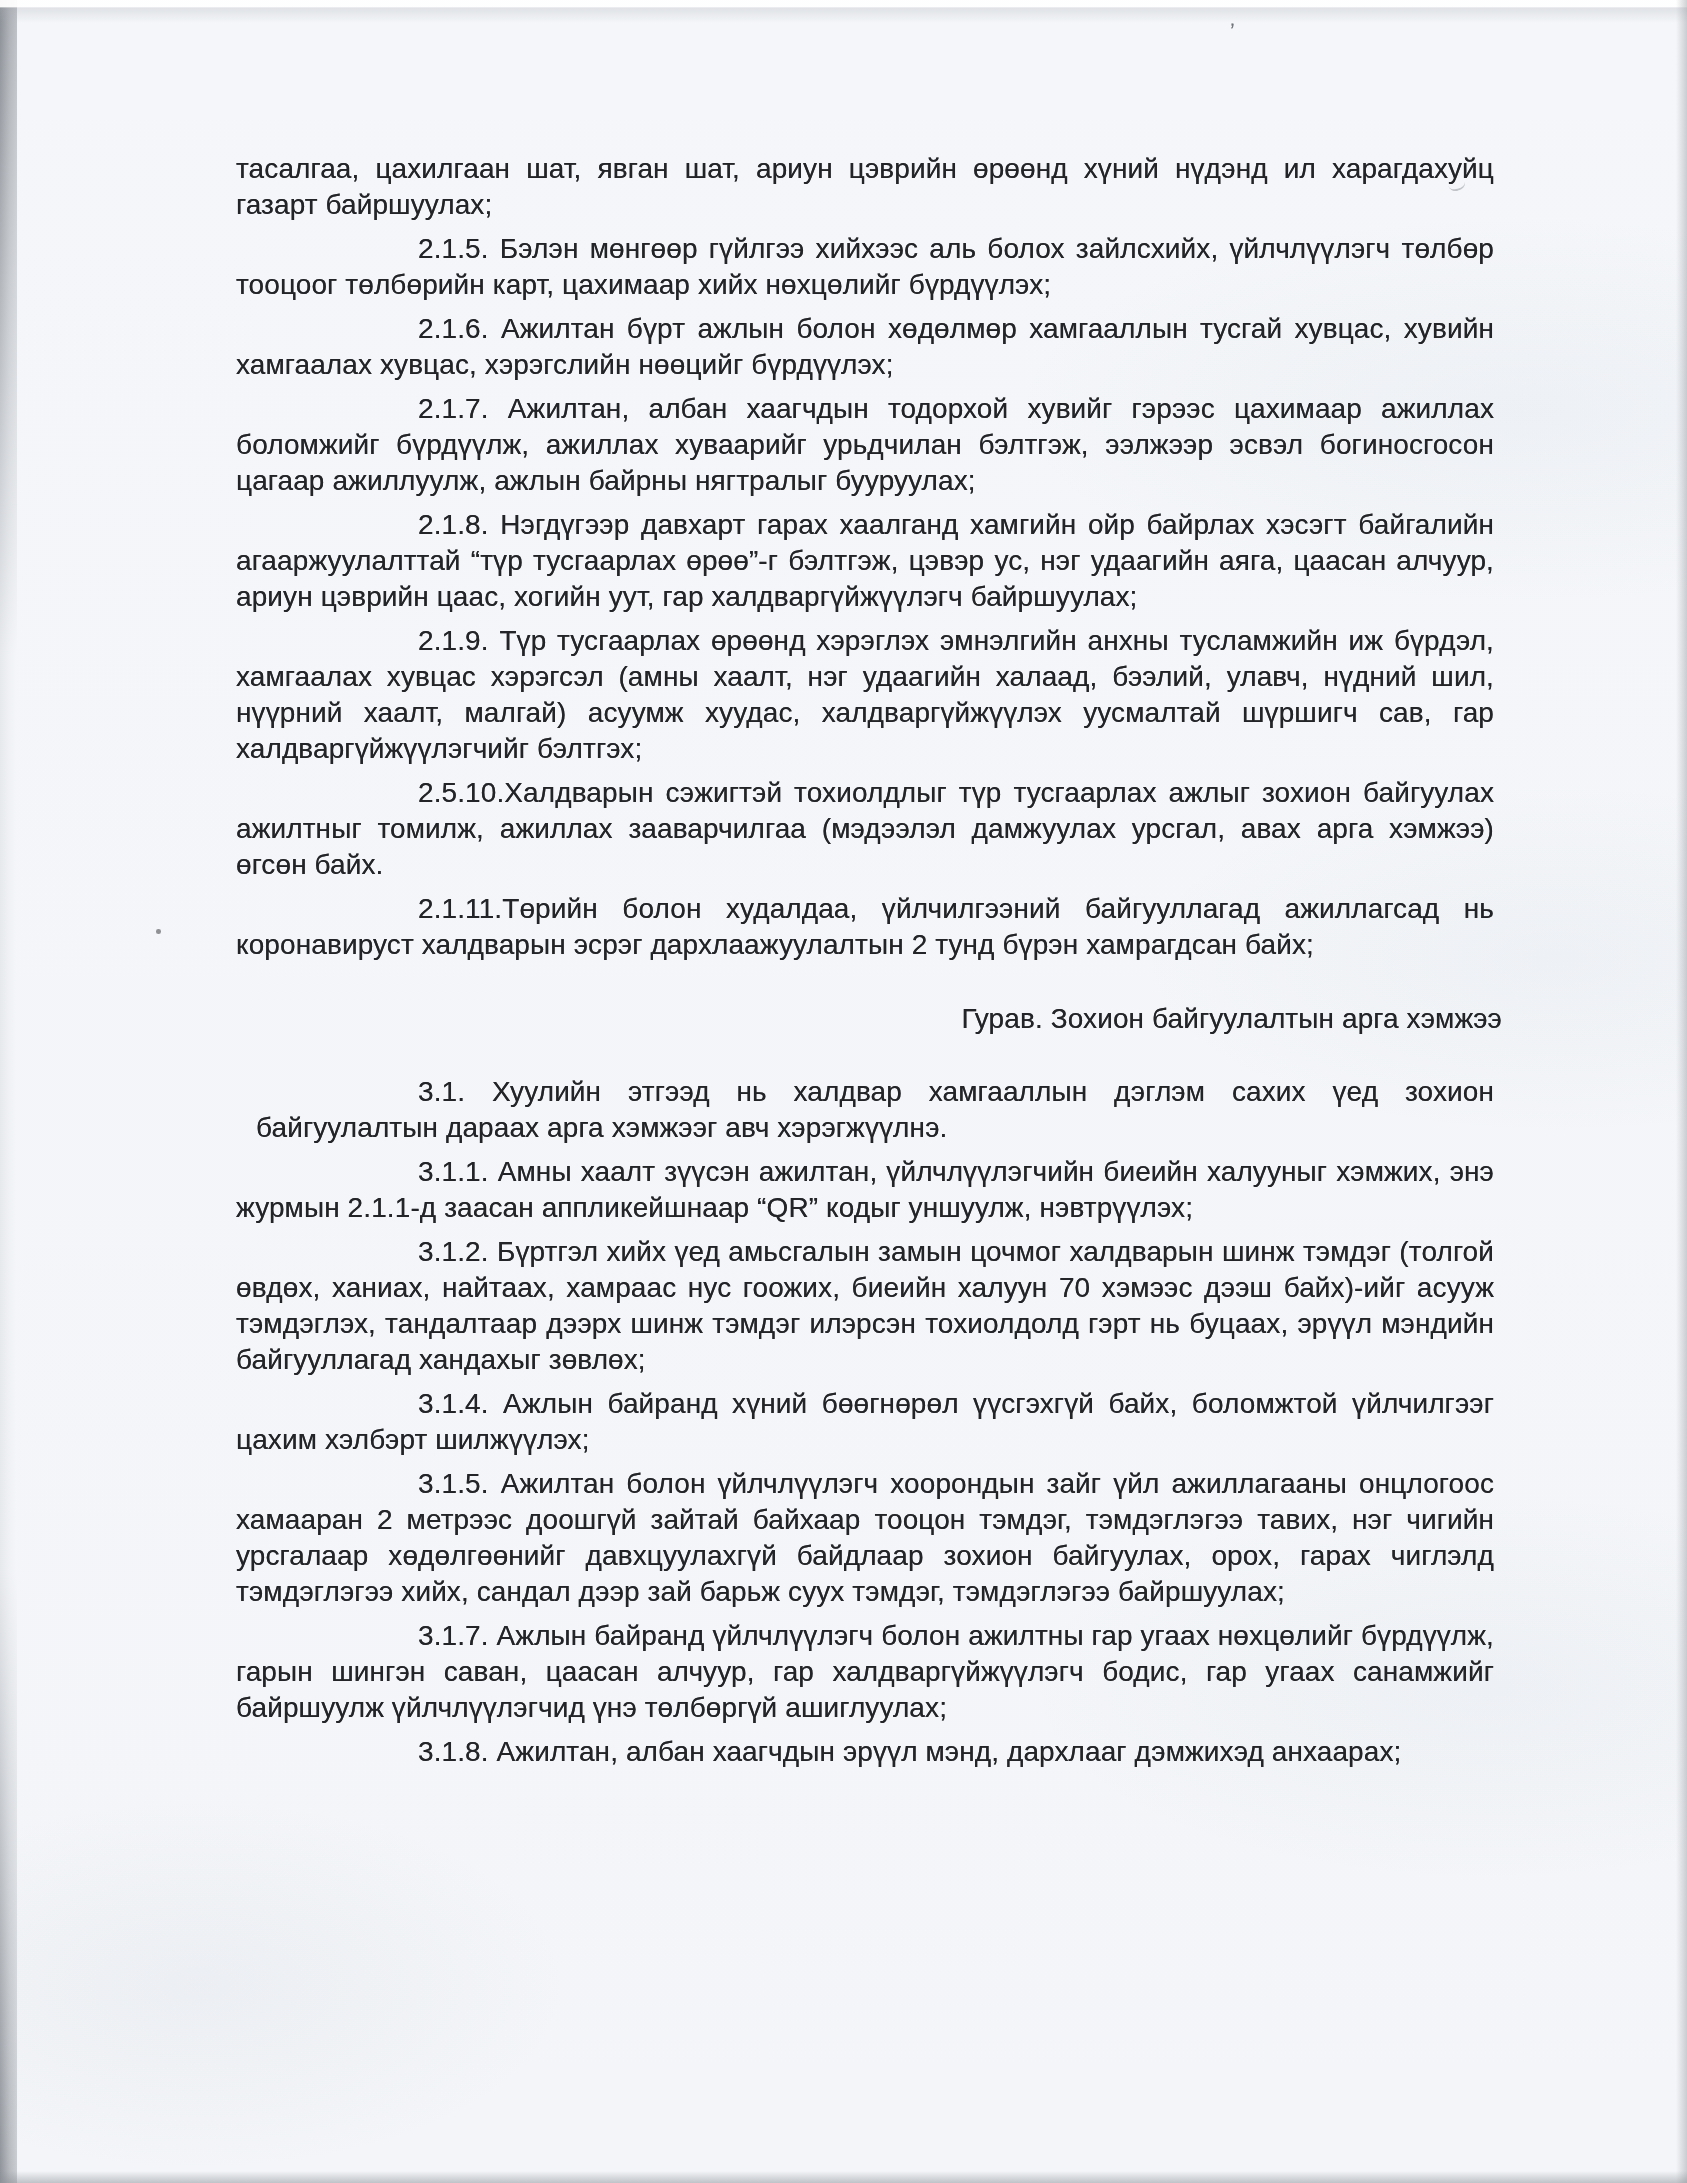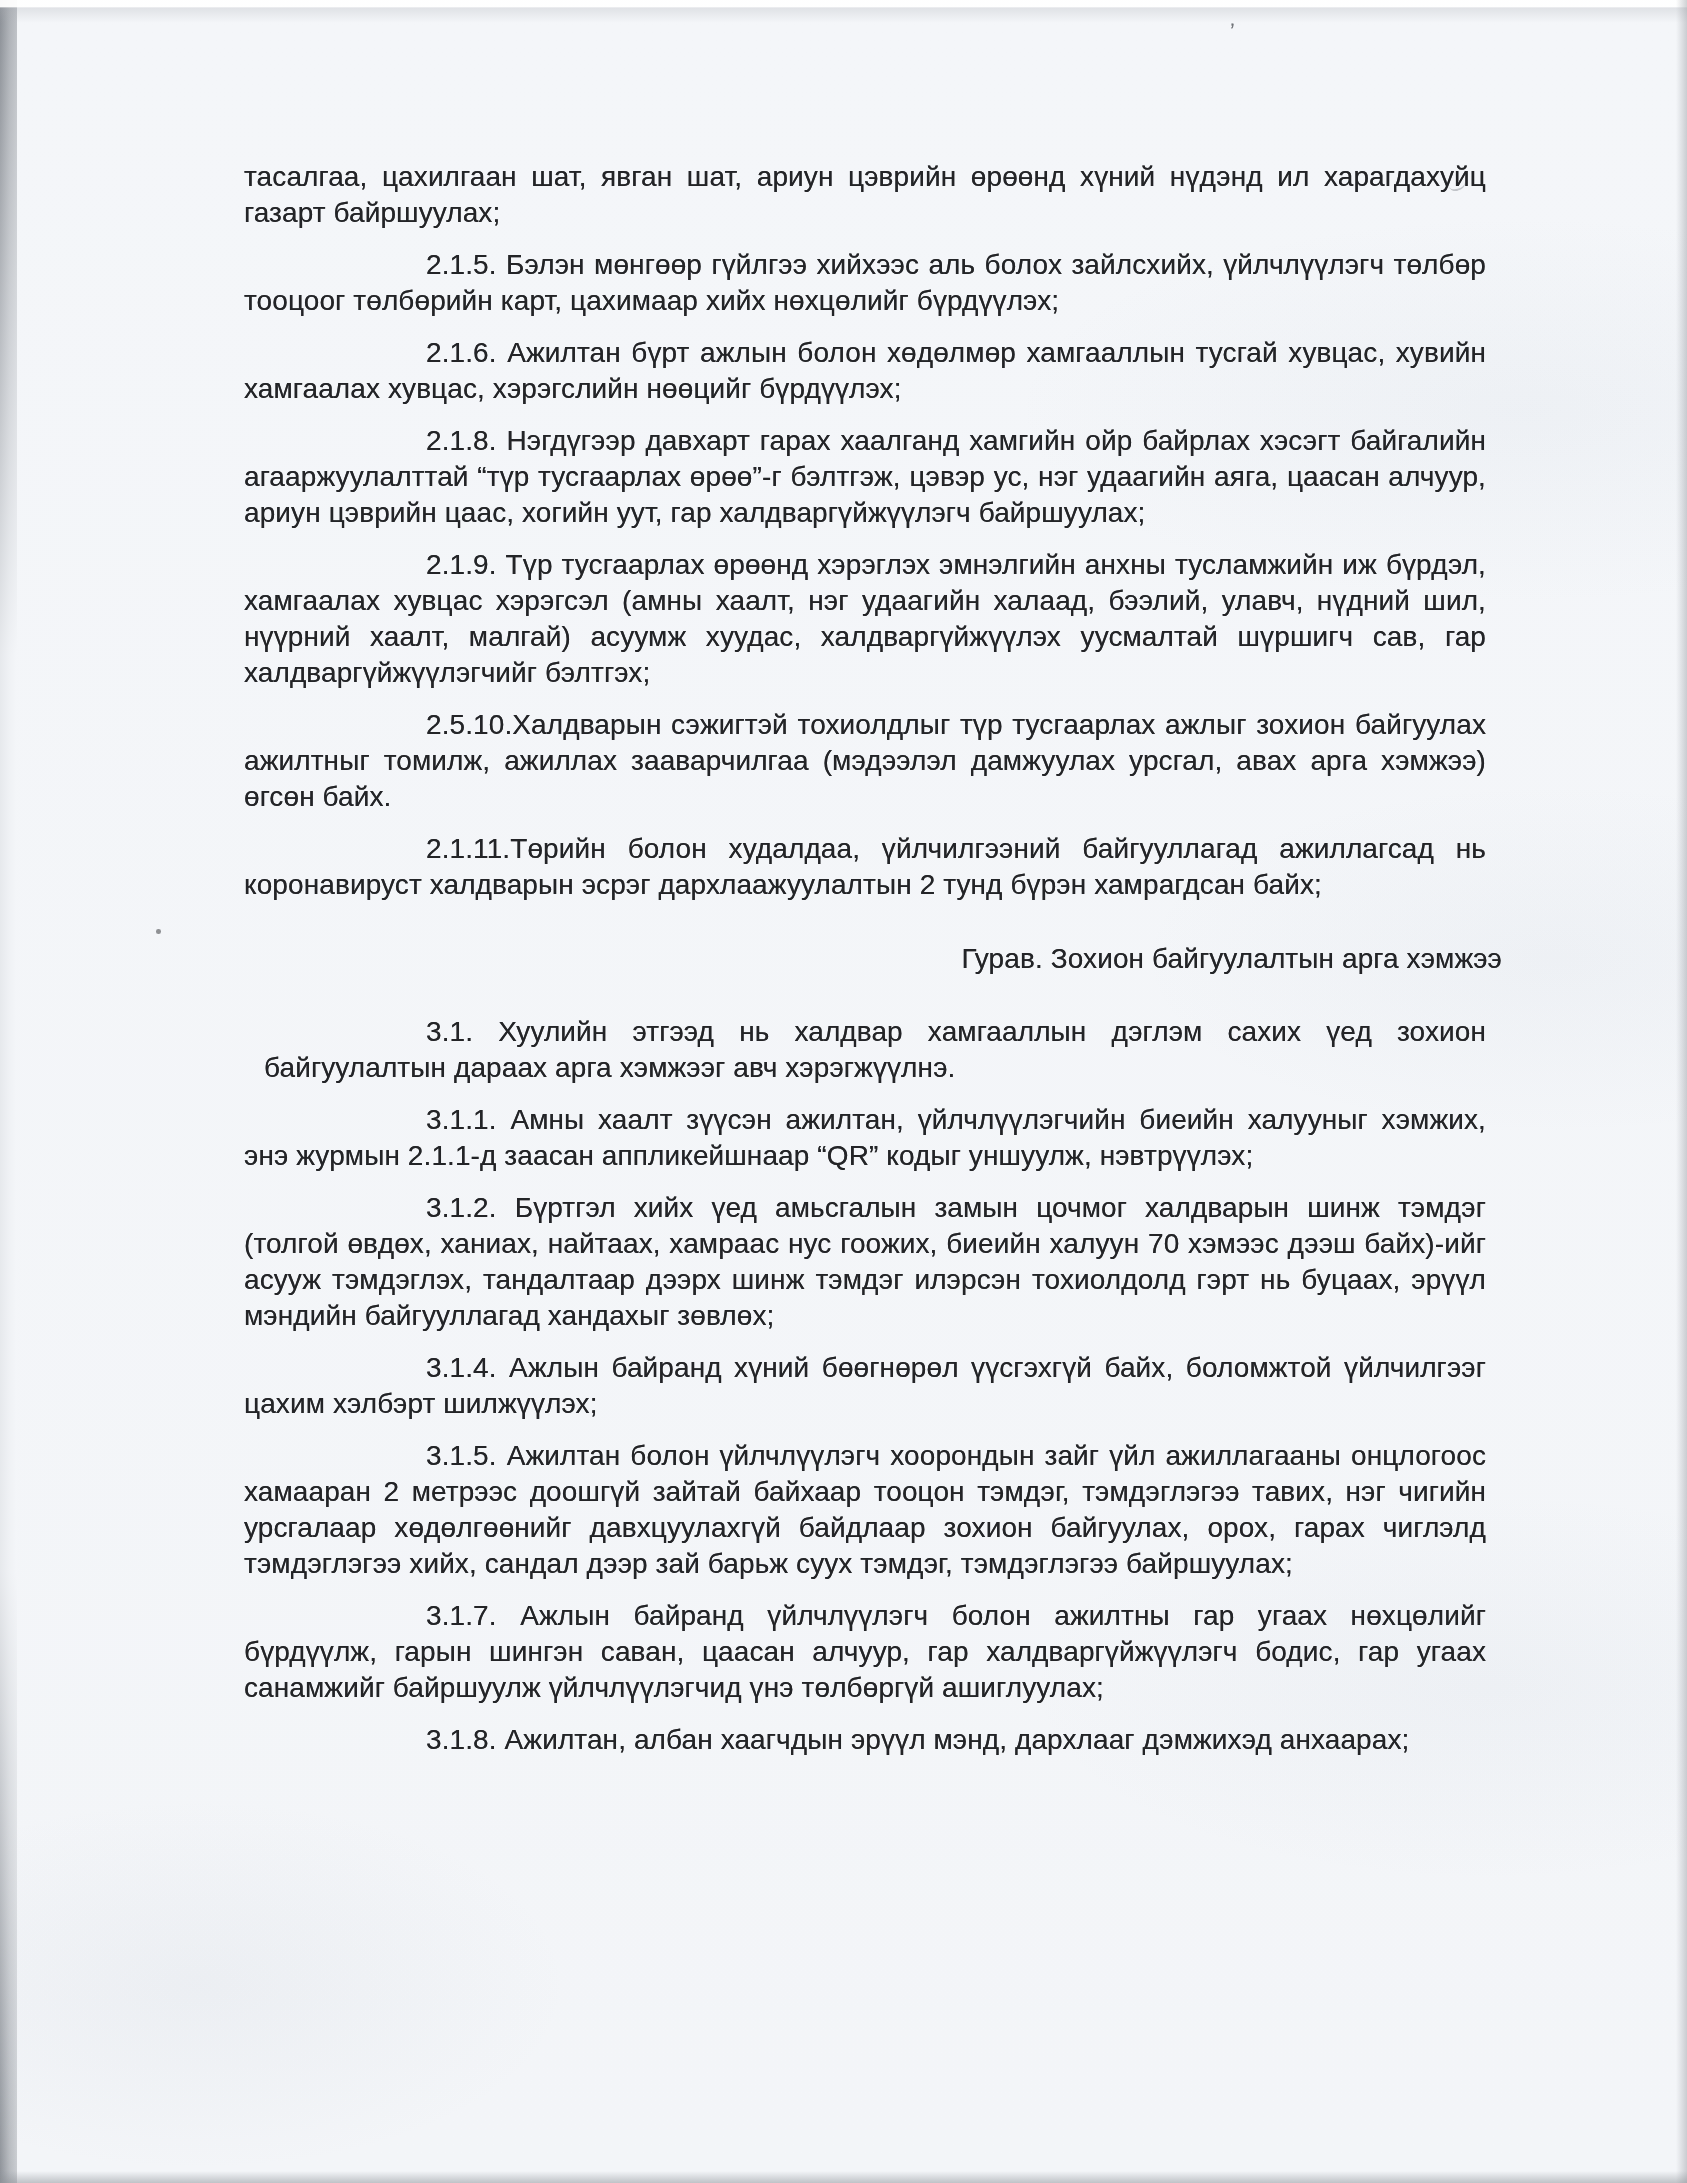--- a/index.html
+++ b/index.html
@@ -44,21 +44,21 @@
     position: absolute;
     left: 228px; top: 143px;
     width: 1274px;
     font-size: 28px;
     line-height: 36px;
     color: #232427;
     text-align: justify;
     text-shadow: 0 0 0.5px rgba(35,36,39,0.75);
     letter-spacing: 0.1px;
   }
-  .para { margin: 16px; padding: 0; }
+  .para { margin: 8px; padding: 0; }
   .para.indent { text-indent: 182px; }
   .para.intro31 { padding-left: 20px; text-indent: 162px; }
   .heading {
     margin: 38px 0 37px 0;
     padding: 0;
     text-indent: 180px;
     text-align: right;
   }
   .speck-apostrophe {
     position: absolute; left: 1229px; top: 18.5px;
@@ -89,20 +89,21 @@
 
 <span class="speck-apostrophe">’</span>
 <div class="speck-curve"></div>
 <div class="speck-dot"></div>
 
 <div class="content">
   <p class="para">тасалгаа, цахилгаан шат, явган шат, ариун цэврийн өрөөнд хүний нүдэнд ил харагдахуйц газарт байршуулах;</p>
 
   <p class="para indent">2.1.5. Бэлэн мөнгөөр гүйлгээ хийхээс аль болох зайлсхийх, үйлчлүүлэгч төлбөр тооцоог төлбөрийн карт, цахимаар хийх нөхцөлийг бүрдүүлэх;</p>
   <p class="para indent">2.1.6. Ажилтан бүрт ажлын болон хөдөлмөр хамгааллын тусгай хувцас, хувийн хамгаалах хувцас, хэрэгслийн нөөцийг бүрдүүлэх;</p>
+  <p class="para indent">2.1.7. Ажилтан, албан хаагчдын тодорхой хувийг гэрээс цахимаар ажиллах боломжийг бүрдүүлж, ажиллах хуваарийг урьдчилан бэлтгэж, ээлжээр эсвэл богиносгосон цагаар ажиллуулж, ажлын байрны нягтралыг бууруулах;</p>
   <p class="para indent">2.1.8. Нэгдүгээр давхарт гарах хаалганд хамгийн ойр байрлах хэсэгт байгалийн агааржуулалттай “түр тусгаарлах өрөө”-г бэлтгэж, цэвэр ус, нэг удаагийн аяга, цаасан алчуур, ариун цэврийн цаас, хогийн уут, гар халдваргүйжүүлэгч байршуулах;</p>
   <p class="para indent">2.1.9. Түр тусгаарлах өрөөнд хэрэглэх эмнэлгийн анхны тусламжийн иж бүрдэл, хамгаалах хувцас хэрэгсэл (амны хаалт, нэг удаагийн халаад, бээлий, улавч, нүдний шил, нүүрний хаалт, малгай) асуумж хуудас, халдваргүйжүүлэх уусмалтай шүршигч сав, гар халдваргүйжүүлэгчийг бэлтгэх;</p>
   <p class="para indent">2.5.10.Халдварын сэжигтэй тохиолдлыг түр тусгаарлах ажлыг зохион байгуулах ажилтныг томилж, ажиллах зааварчилгаа (мэдээлэл дамжуулах урсгал, авах арга хэмжээ) өгсөн байх.</p>
   <p class="para indent">2.1.11.Төрийн болон худалдаа, үйлчилгээний байгууллагад ажиллагсад нь коронавируст халдварын эсрэг дархлаажуулалтын 2 тунд бүрэн хамрагдсан байх;</p>
 
   <p class="para heading">Гурав. Зохион байгуулалтын арга хэмжээ</p>
 
   <p class="para intro31">3.1. Хуулийн этгээд нь халдвар хамгааллын дэглэм сахих үед зохион байгуулалтын дараах арга хэмжээг авч хэрэгжүүлнэ.</p>
 
   <p class="para indent">3.1.1. Амны хаалт зүүсэн ажилтан, үйлчлүүлэгчийн биеийн халууныг хэмжих, энэ журмын 2.1.1-д заасан аппликейшнаар “QR” кодыг уншуулж, нэвтрүүлэх;</p>

